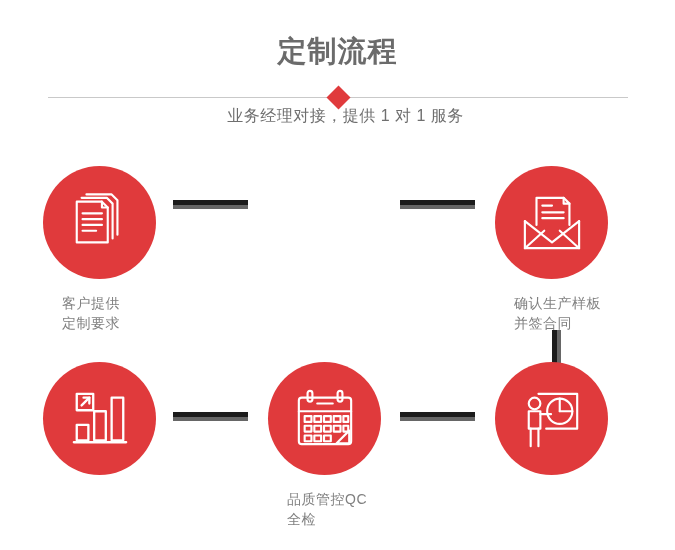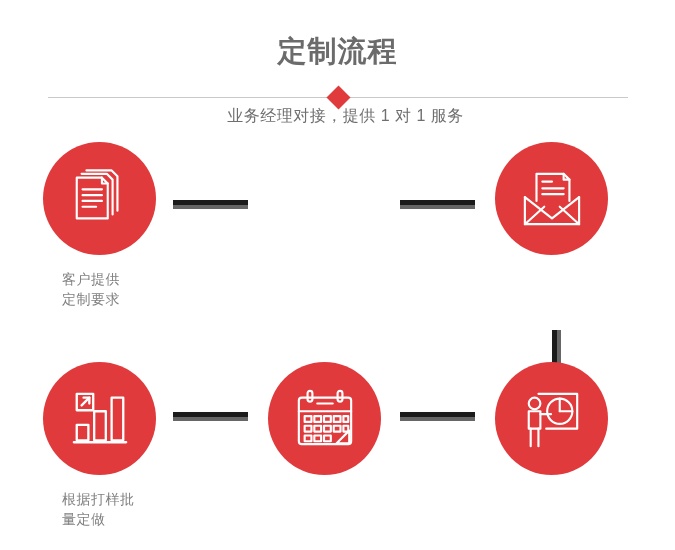--- a/index.html
+++ b/index.html
@@ -81,21 +81,21 @@
     left: 0;
     top: 140px;
     width: 675px;
     height: 410px;
   }
   .step {
     position: absolute;
     width: 180px;
     height: 190px;
   }
-  .step-r1 { top: 2px; }
+  .step-r1 { top: 26px; }
   .step-r2 { top: 222px; }
   .step-c1 { left: 18px; }
   .step-c2 { left: 243px; }
   .step-c3 { left: 470px; }
 
   .circle {
     position: absolute;
     left: 25px;
     top: 0;
     width: 113px;
@@ -220,41 +220,41 @@
         <path d="M44 6 V12 H50"></path>
         <path d="M22 14 H32"></path>
         <path d="M22 21 H44"></path>
         <path d="M22 27 H44"></path>
         <path d="M4 30 L32 52 L60 30"></path>
         <path d="M4 30 V58 H60 V30"></path>
         <path d="M4 58 L24 40"></path>
         <path d="M60 58 L40 40"></path>
       </svg>
     </div>
+    <div class="step-label">确认生产样板
+并签合同</div>
   </div>
 
   <div class="conn-v">
     <div class="left"></div>
     <div class="right"></div>
   </div>
 
   <div class="step step-r2 step-c1">
     <div class="circle">
       <svg viewBox="0 0 64 64" fill="none" stroke="#ffffff" stroke-width="2.4" stroke-linecap="round" stroke-linejoin="round">
         <rect x="8" y="6" width="17" height="17"></rect>
         <path d="M13 18 L21 10"></path>
         <path d="M15 10 H21 V16"></path>
         <rect x="8" y="38" width="12" height="16"></rect>
         <rect x="26" y="24" width="12" height="30"></rect>
         <rect x="44" y="10" width="12" height="44"></rect>
         <path d="M5 56 H59"></path>
       </svg>
     </div>
-    <div class="step-label">根据打样批
-量定做</div>
   </div>
 
   <div class="conn-h conn-h-3">
     <div class="top"></div>
     <div class="bot"></div>
   </div>
 
   <div class="step step-r2 step-c2">
     <div class="circle">
       <svg viewBox="0 0 64 64" fill="none" stroke="#ffffff" stroke-width="2.2" stroke-linecap="round" stroke-linejoin="round">
@@ -272,20 +272,22 @@
         <rect x="21" y="39" width="7" height="6"></rect>
         <rect x="31" y="39" width="7" height="6"></rect>
         <rect x="41" y="39" width="7" height="6"></rect>
         <rect x="51" y="39" width="5" height="6"></rect>
         <rect x="11" y="49" width="7" height="6"></rect>
         <rect x="21" y="49" width="7" height="6"></rect>
         <rect x="31" y="49" width="7" height="6"></rect>
         <path d="M44 57 L57 44 V57 Z"></path>
       </svg>
     </div>
+    <div class="step-label">品质管控QC
+全检</div>
   </div>
 
   <div class="conn-h conn-h-4">
     <div class="top"></div>
     <div class="bot"></div>
   </div>
 
   <div class="step step-r2 step-c3">
     <div class="circle">
       <svg viewBox="0 0 64 64" fill="none" stroke="#ffffff" stroke-width="2.2" stroke-linecap="round" stroke-linejoin="round">

